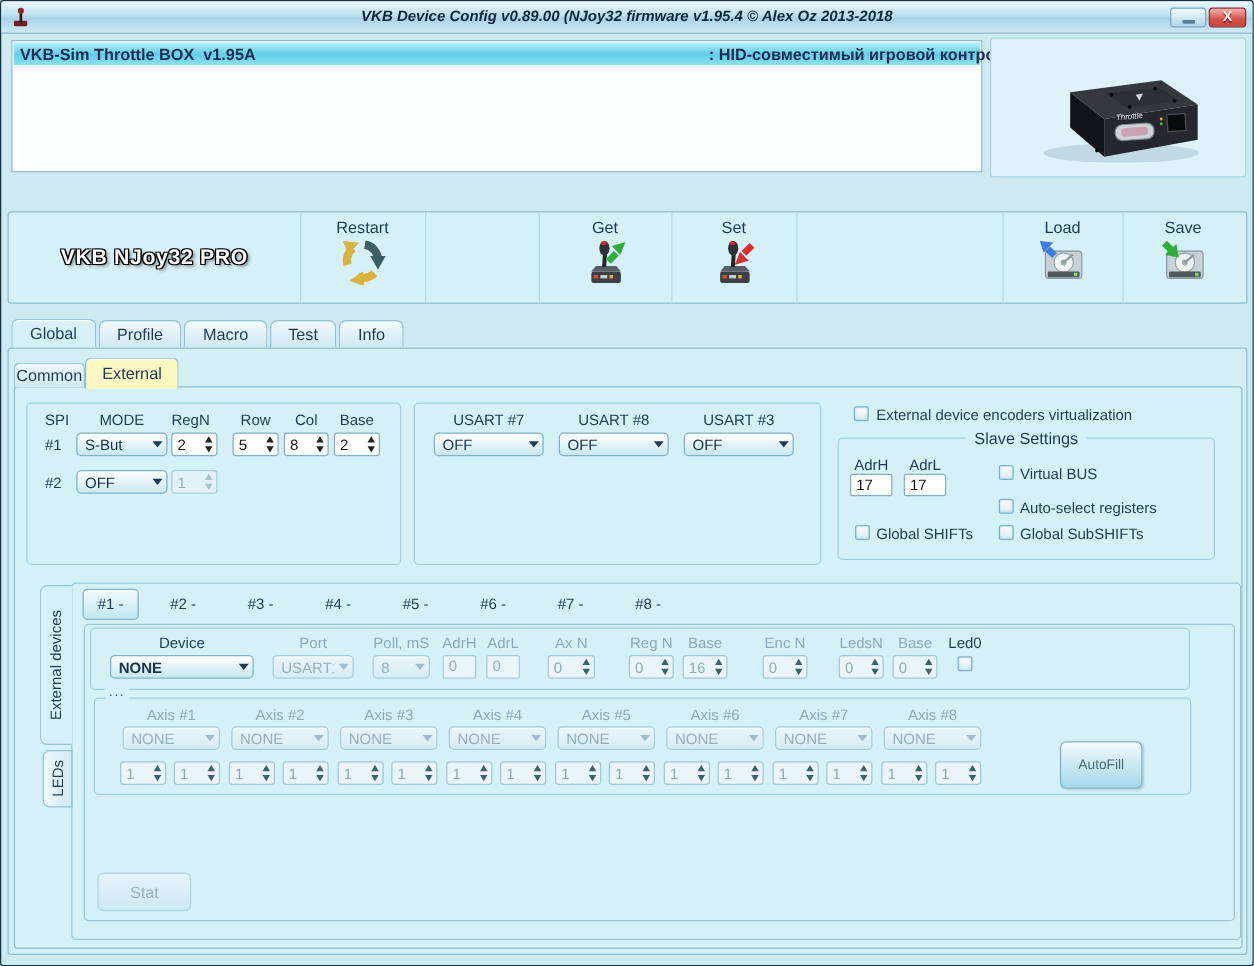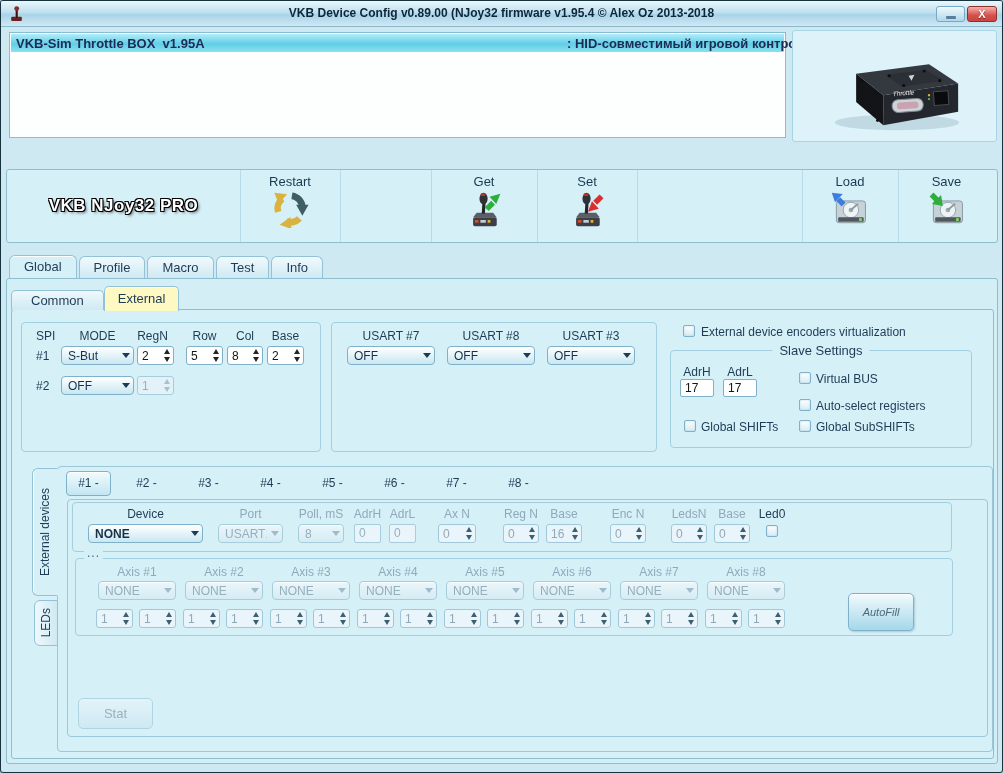--- a/index.html
+++ b/index.html
@@ -5,21 +5,21 @@
   html,body{margin:0;padding:0;background:#9ab4c4;}
   *{box-sizing:border-box;font-family:"Liberation Sans",sans-serif;}
   .win{position:relative;width:1003px;height:773px;background:#cfe9f3;border:1px solid #16323f;border-radius:3px;overflow:hidden;}
 
   
   .titlebar{position:absolute;left:0;top:0;width:100%;height:26px;
     background:linear-gradient(#eaf8fd 0%,#bfe0ef 45%,#a9d3e8 55%,#cfe8f4 100%);
     border-bottom:1px solid #8fb8cc;}
   .tb-ico{position:absolute;left:7px;top:4px;width:17px;height:17px;}
   .tb-title{position:absolute;left:0;top:5px;width:100%;text-align:center;
-    font-size:12px;font-weight:bold;color:#0e2738;}
+    font-size:12px;font-weight:bold;color:#0e2738;font-style:italic;}
   .wbtn{position:absolute;top:5px;height:16px;border-radius:3px;font-size:10px;
     display:flex;align-items:center;justify-content:center;}
   .btn-min{left:935px;width:29px;background:linear-gradient(#eef9fd,#b2d8ea);
     border:1px solid #79a9c2;}
   .btn-min i{display:block;width:10px;height:3px;background:#59809a;border-radius:1px;margin-top:6px;}
   .btn-close{left:966px;width:30px;background:linear-gradient(#f7b0ac,#d4504b 60%,#c84540);
     border:1px solid #8e2f2c;color:#fff;font-weight:bold;font-size:11px;text-shadow:0 1px 1px #7a201e;}
 
   
   .listbox{position:absolute;left:8px;top:31px;width:777px;height:106px;background:#fdffff;
@@ -52,21 +52,21 @@
   .tool-label{font-size:13px;color:#173a52;margin-top:4px;}
   .tool-ico{margin-top:1px;}
   .brand{position:absolute;left:0;top:0;width:233px;height:72px;display:flex;align-items:center;justify-content:center;
     font-size:17px;font-weight:bold;color:#fff;letter-spacing:.5px;
     text-shadow:-1px -1px 0 #000,1px -1px 0 #000,-1px 1px 0 #000,1px 1px 0 #000,2px 2px 3px rgba(0,0,0,.55);}
 
   
   .gpanel{position:absolute;left:5px;top:277px;width:992px;height:486px;background:#d4eef6;
     border:1px solid #8fbdd2;border-radius:3px;}
   .subtabs{position:absolute;left:4px;top:6px;height:25px;display:flex;align-items:flex-end;z-index:3;}
-  .subtab{height:20px;line-height:19px;padding:0 19px;border:1px solid #93c2d6;border-bottom:none;
+  .subtab{height:20px;line-height:19px;padding:0 1px;border:1px solid #93c2d6;border-bottom:none;
     border-radius:5px 5px 0 0;background:linear-gradient(#eef9fc,#cfe9f3);color:#1d3b55;font-size:13px;}
   .subtab.active{height:25px;line-height:24px;padding:0 13px;background:#fef9c3;box-shadow:inset 0 1px 0 #fff;margin-bottom:-1px;z-index:4;position:relative;}
   .xpanel{position:absolute;left:4px;top:30px;width:983px;height:450px;background:#d6f0f8;
     border:1px solid #8fbdd2;border-radius:3px;}
 
   .box{position:absolute;border:1px solid #a2cfe0;border-radius:4px;padding-left:32px;}
   .legend{position:absolute;top:-8px;left:50%;transform:translateX(-50%);background:#d6f0f8;
     padding:0 7px;font-size:13px;color:#1d3b55;white-space:nowrap;}
 
   .lbl{position:absolute;font-size:12px;color:#1d3b55;white-space:nowrap;}
@@ -121,21 +121,21 @@
     background:linear-gradient(#f0fbfd,#c2e6f2);box-shadow:inset 0 1px 0 #fff;}
   .pagebox{position:absolute;left:9px;top:32px;width:921px;height:238px;border:1px solid #9cc8da;border-radius:4px;}
   .rowbox{position:absolute;left:4px;top:2px;width:880px;height:50px;border:1px solid #a2cfe0;border-radius:4px;}
   .axisbox{position:absolute;left:7px;top:58px;width:878px;height:78px;border:1px solid #a2cfe0;border-radius:4px;}
   .dots{position:absolute;left:16px;top:46px;z-index:2;background:#d6f0f8;padding:0 3px;
     font-size:12px;color:#4a6a80;letter-spacing:1px;}
 
   .pbtn{position:absolute;border-radius:5px;display:flex;align-items:center;justify-content:center;}
   .btn-autofill{left:772px;top:34px;width:66px;height:38px;border:1px solid #7fb2ca;
     background:linear-gradient(#f2fbfd,#cfeaf4 45%,#a5d8ea);box-shadow:inset 0 1px 0 #fff,1px 1px 2px rgba(90,130,150,.35);
-    font-size:11px;color:#4f6a77;font-style:italic;}
+    font-size:11px;color:#4f6a77;}
   .btn-stat{left:10px;top:198px;width:75px;height:31px;border:1px solid #b0d5e2;
     background:linear-gradient(#e2f3f9,#cfe9f2);font-size:13px;color:#97b2c0;}
 </style>
 </head>
 <body>
 
 <div class="win">
 
   <div class="titlebar">
     <span class="tb-ico">

